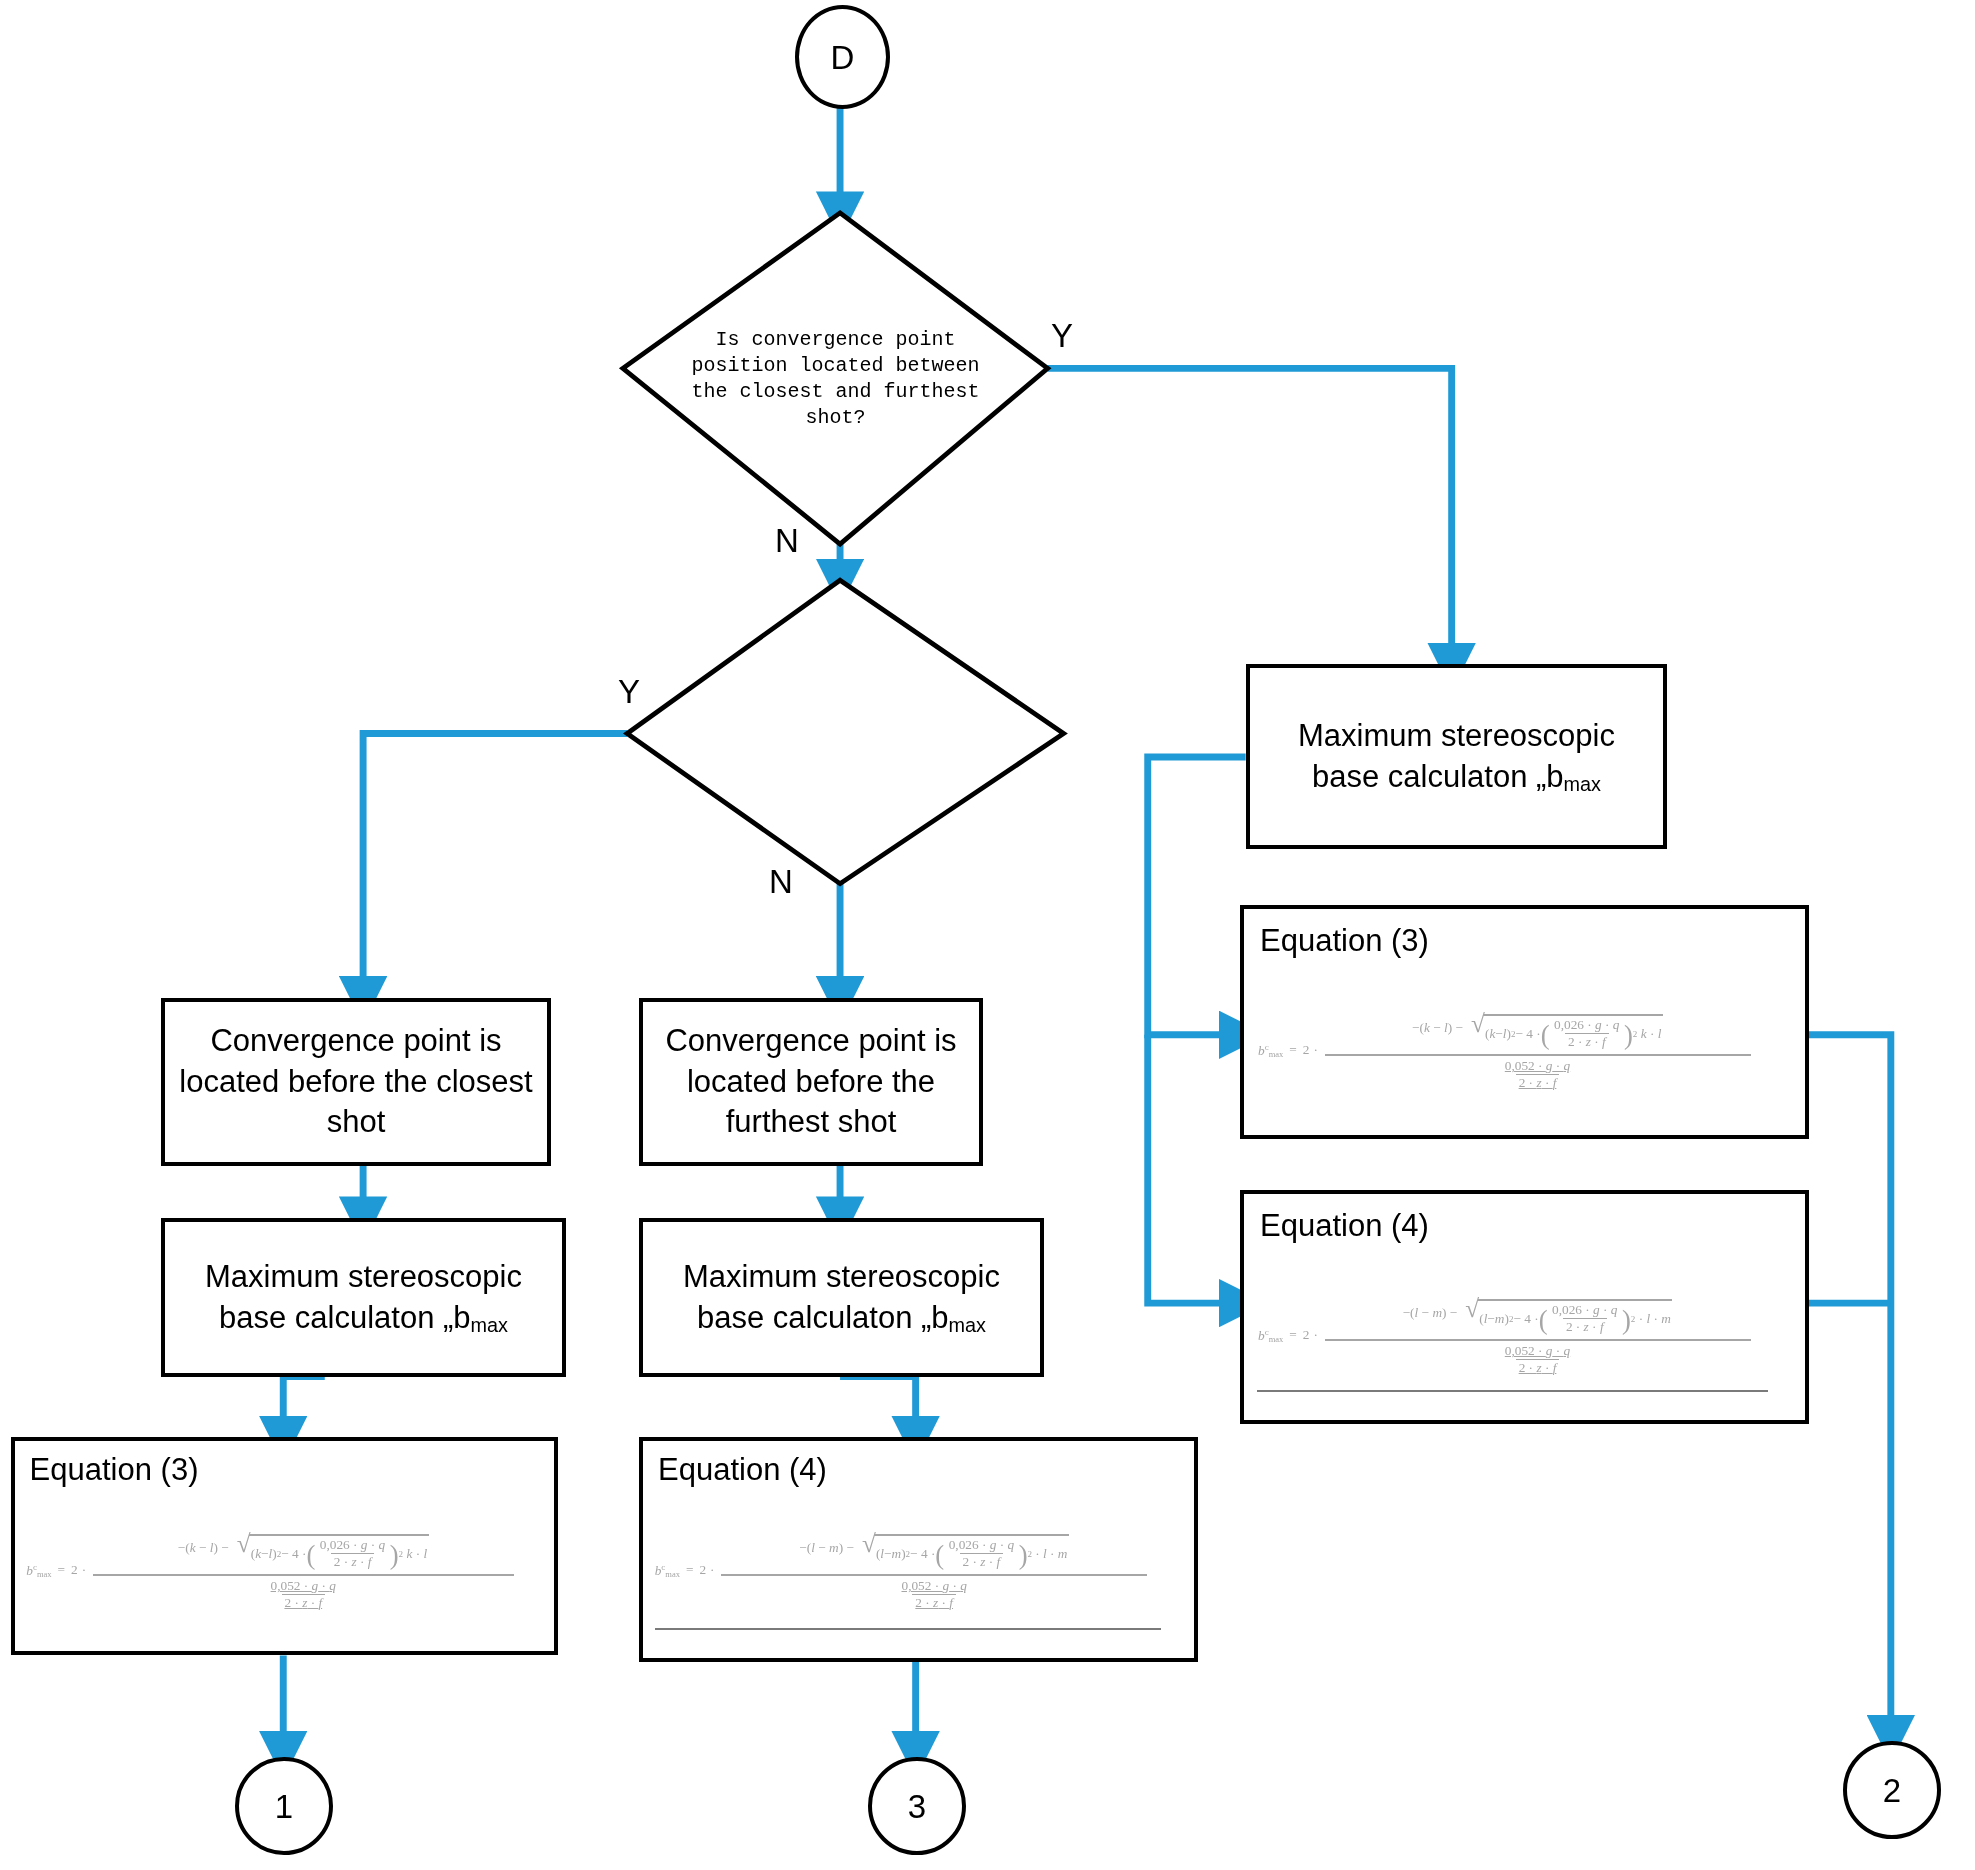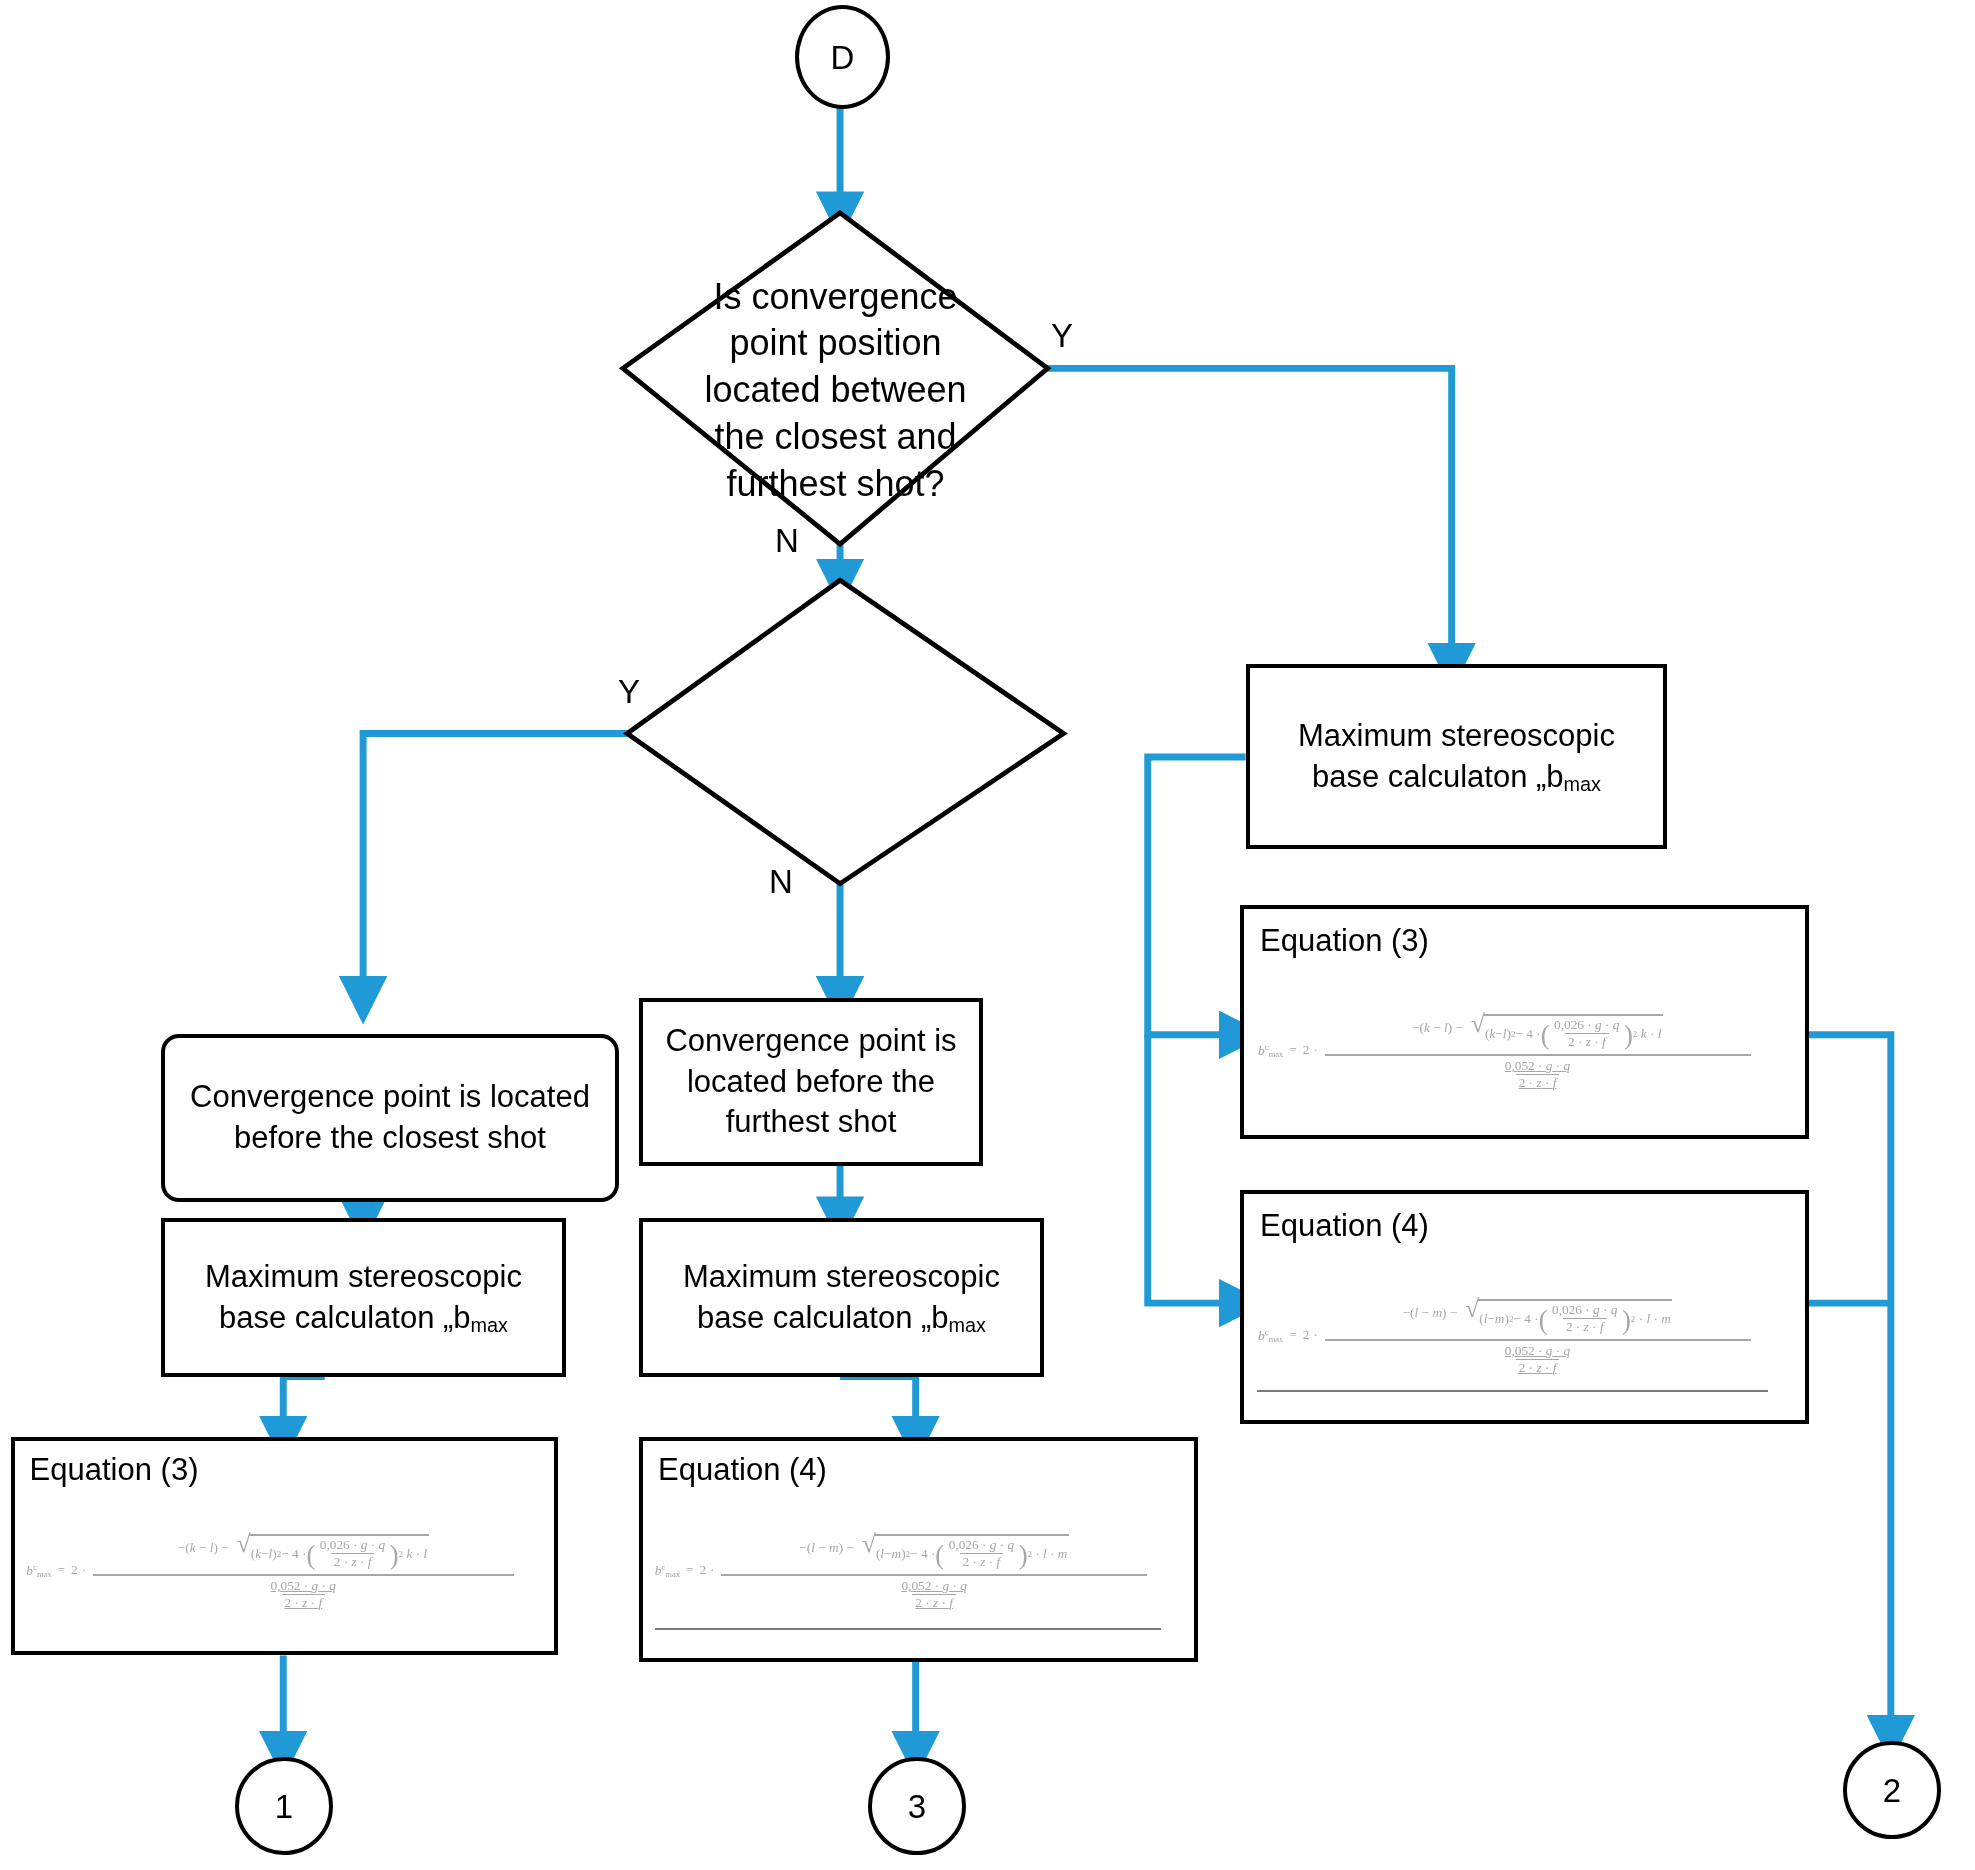--- a/index.html
+++ b/index.html
@@ -15,24 +15,24 @@
   
   .terminator{
     border:4.8px solid #000;border-radius:50%;
     display:flex;align-items:center;justify-content:center;
     background:#fff;font-size:33px;line-height:1;
   }
 
   
   .diamond-wrap{position:absolute;}
   .diamond-text{
-    position:absolute;left:0;top:12px;width:100%;height:100%;
+    position:absolute;left:0;top:0;width:100%;height:100%;
     display:flex;align-items:center;justify-content:center;
-    text-align:center;font-size:36px;line-height:1.30;
-    padding:0 6%;box-sizing:border-box;
+    text-align:center;font-size:20px;line-height:1.30;
+    padding:0 6%;box-sizing:border-box;font-family:Liberation Mono, monospace;
   }
 
   
   .proc{
     border:4.3px solid #000;background:#fff;
     display:flex;align-items:center;justify-content:center;
     text-align:center;font-size:31px;line-height:1.32;
     padding:5.3px 11.7px;box-sizing:border-box;
   }
 
@@ -129,21 +129,21 @@
   <div class="branch-label" style="left:618px;top:675px;">Y</div>
   <div class="branch-label" style="left:769px;top:865px;">N</div>
 
   <div class="node proc" style="left:1246px;top:664px;width:421px;height:185px;">
     <div>
       <span>Maximum stereoscopic</span><br>
       <span>base calculaton „b</span><sub>max</sub>
     </div>
   </div>
 
-  <div class="node proc" style="left:161px;top:1034px;width:458px;height:168px;border-radius:18px;">
+  <div class="node proc" style="left:161px;top:998px;width:390px;height:168px;">
     <span>Convergence point is located before the closest shot</span>
   </div>
 
   <div class="node proc" style="left:639px;top:998px;width:344px;height:168px;">
     <span>Convergence point is located before the furthest shot</span>
   </div>
 
   <div class="node proc" style="left:161px;top:1218px;width:405px;height:159px;">
     <div>
       <span>Maximum stereoscopic</span><br>

